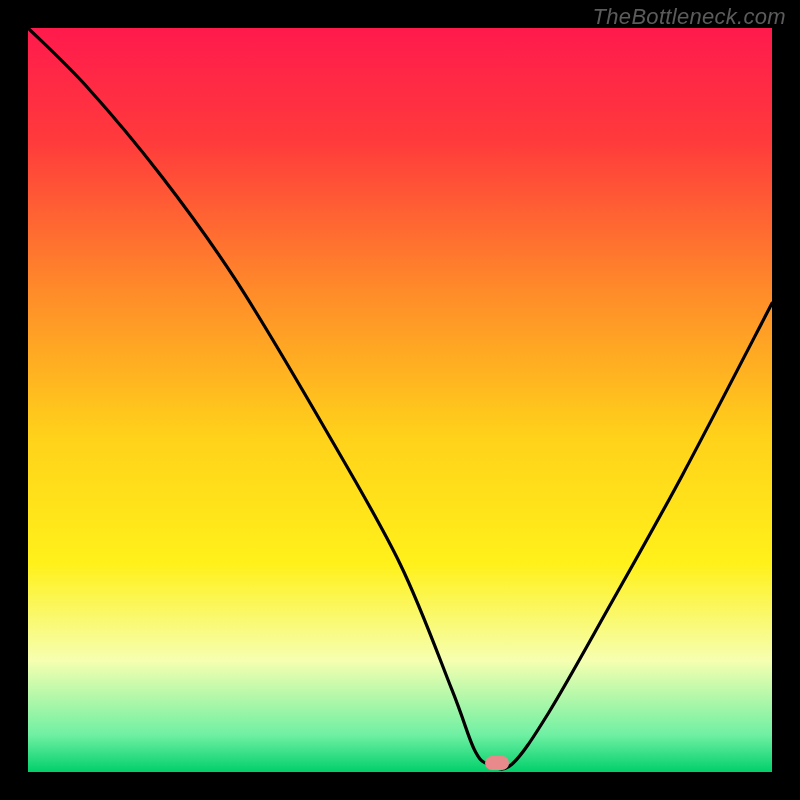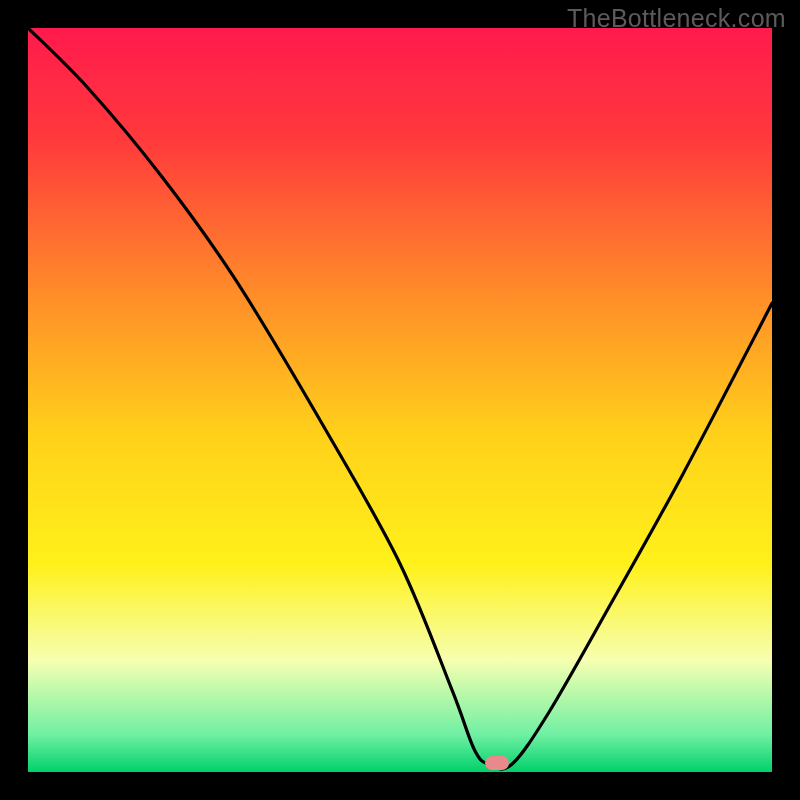--- a/index.html
+++ b/index.html
@@ -15,24 +15,25 @@
     position: relative;
     width: 800px;
     height: 800px;
     background: #000;
   }
   .watermark {
     position: absolute;
     top: 4px;
     right: 14px;
     color: #5b5b5b;
-    font-size: 25px;
+    font-size: 22px;
     font-weight: 500;
     letter-spacing: 0.3px;
     z-index: 5;
+    font-style: italic;
   }
   .plot {
     position: absolute;
     left: 28px;
     top: 28px;
     width: 744px;
     height: 744px;
     z-index: 1;
   }
   .marker {

